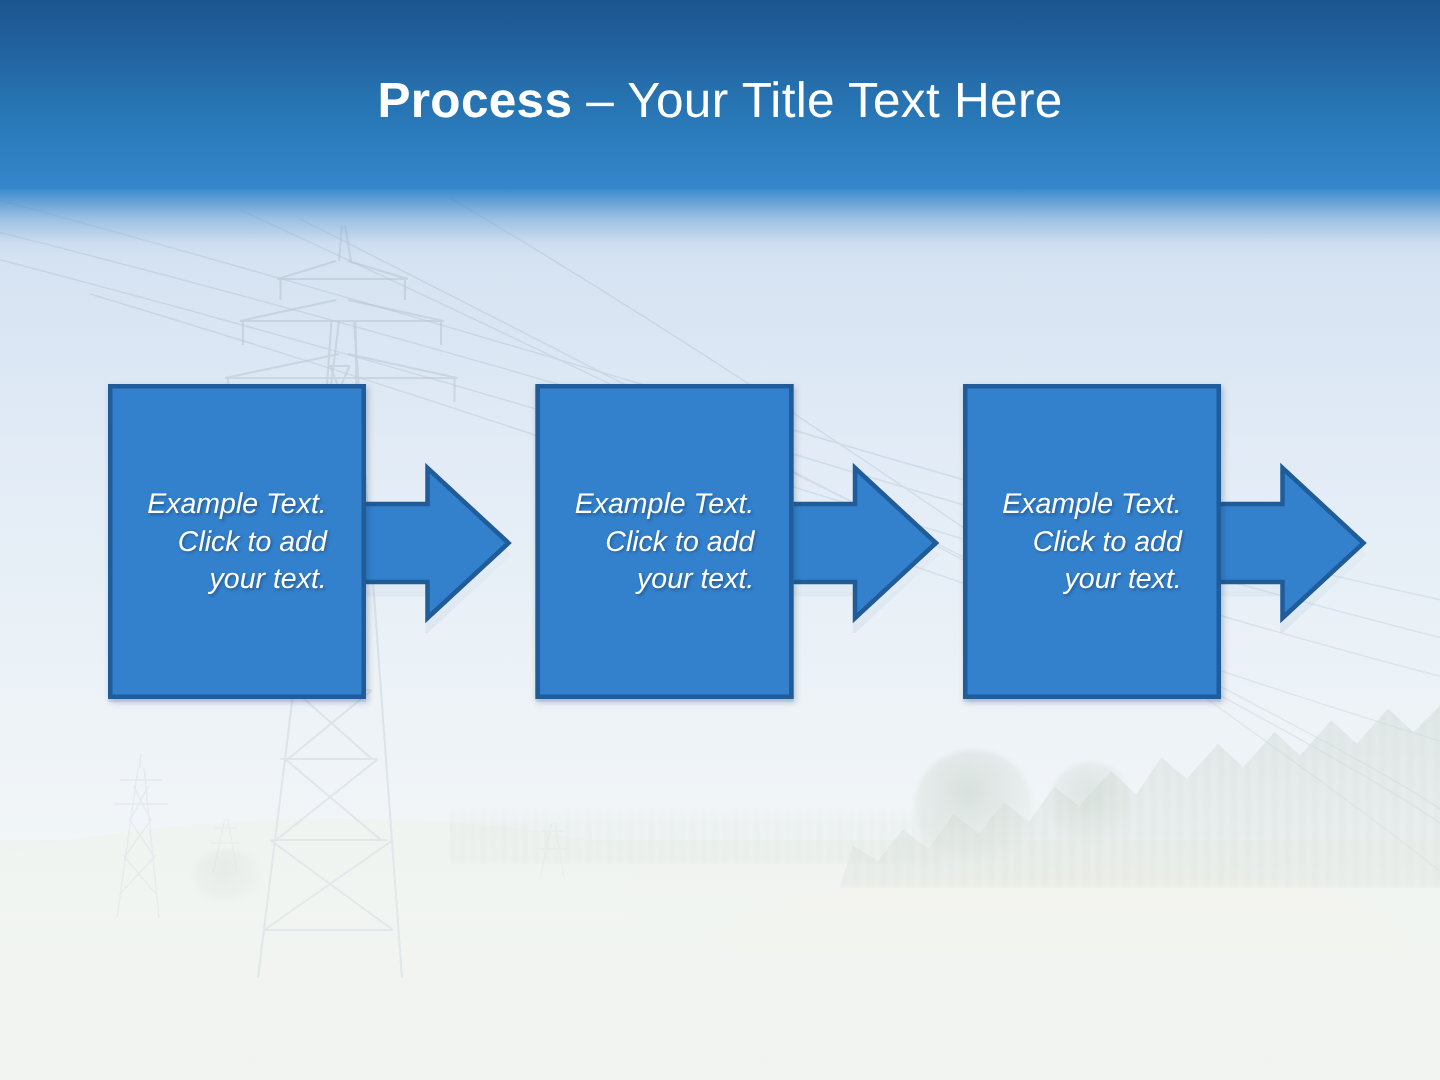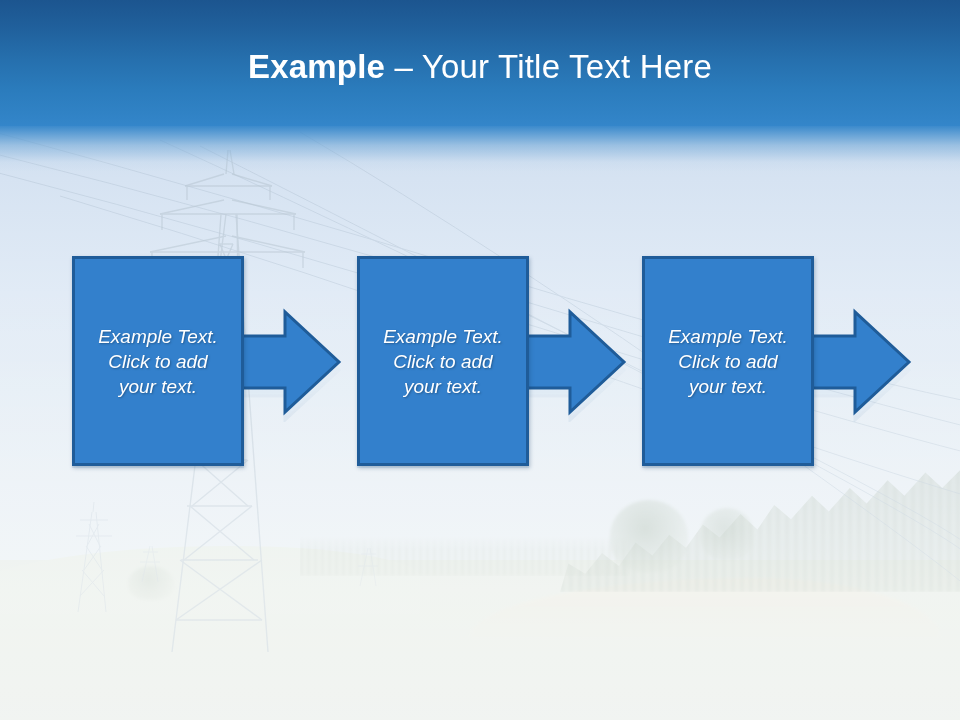--- a/index.html
+++ b/index.html
@@ -207,21 +207,21 @@
     box-shadow: 1px 2px 4px rgba(20,60,100,.30);
     display: flex;
     align-items: center;
     justify-content: center;
   }
   .step-text {
     color: #ffffff;
     font-style: italic;
     font-size: 19px;
     line-height: 25px;
-    text-align: center;
+    text-align: right;
     padding: 0 8px;
     text-shadow: 1px 1px 2px rgba(25,62,100,.55);
     white-space: pre-line;
   }
 
   .arrow {
     position: absolute;
     top: 310px;
     width: 104px;
     height: 104px;
@@ -376,21 +376,21 @@
       </g>
     </svg>
 
     <div class="bg-wash"></div>
   </div>
 
   <div class="header-band"></div>
   <div class="header-fade"></div>
 
   <div class="slide-title">
-    <span class="t-strong">Example</span><span class="t-rest"> – Your Title Text Here</span>
+    <span class="t-strong">Process</span><span class="t-rest"> – Your Title Text Here</span>
   </div>
 
   <div class="reflections">
     <div class="refl-box" style="left:72px"></div>
     <div class="refl-box" style="left:357px"></div>
     <div class="refl-box" style="left:642px"></div>
     <svg class="refl-arrow" style="left:237px" width="104" height="104" viewBox="0 0 104 104">
       <polygon points="0,26 48,26 48,2 102,52 48,102 48,78 0,78" fill="#3380cc" stroke="#1f5c99" stroke-width="3"></polygon>
     </svg>
     <svg class="refl-arrow" style="left:522px" width="104" height="104" viewBox="0 0 104 104">

